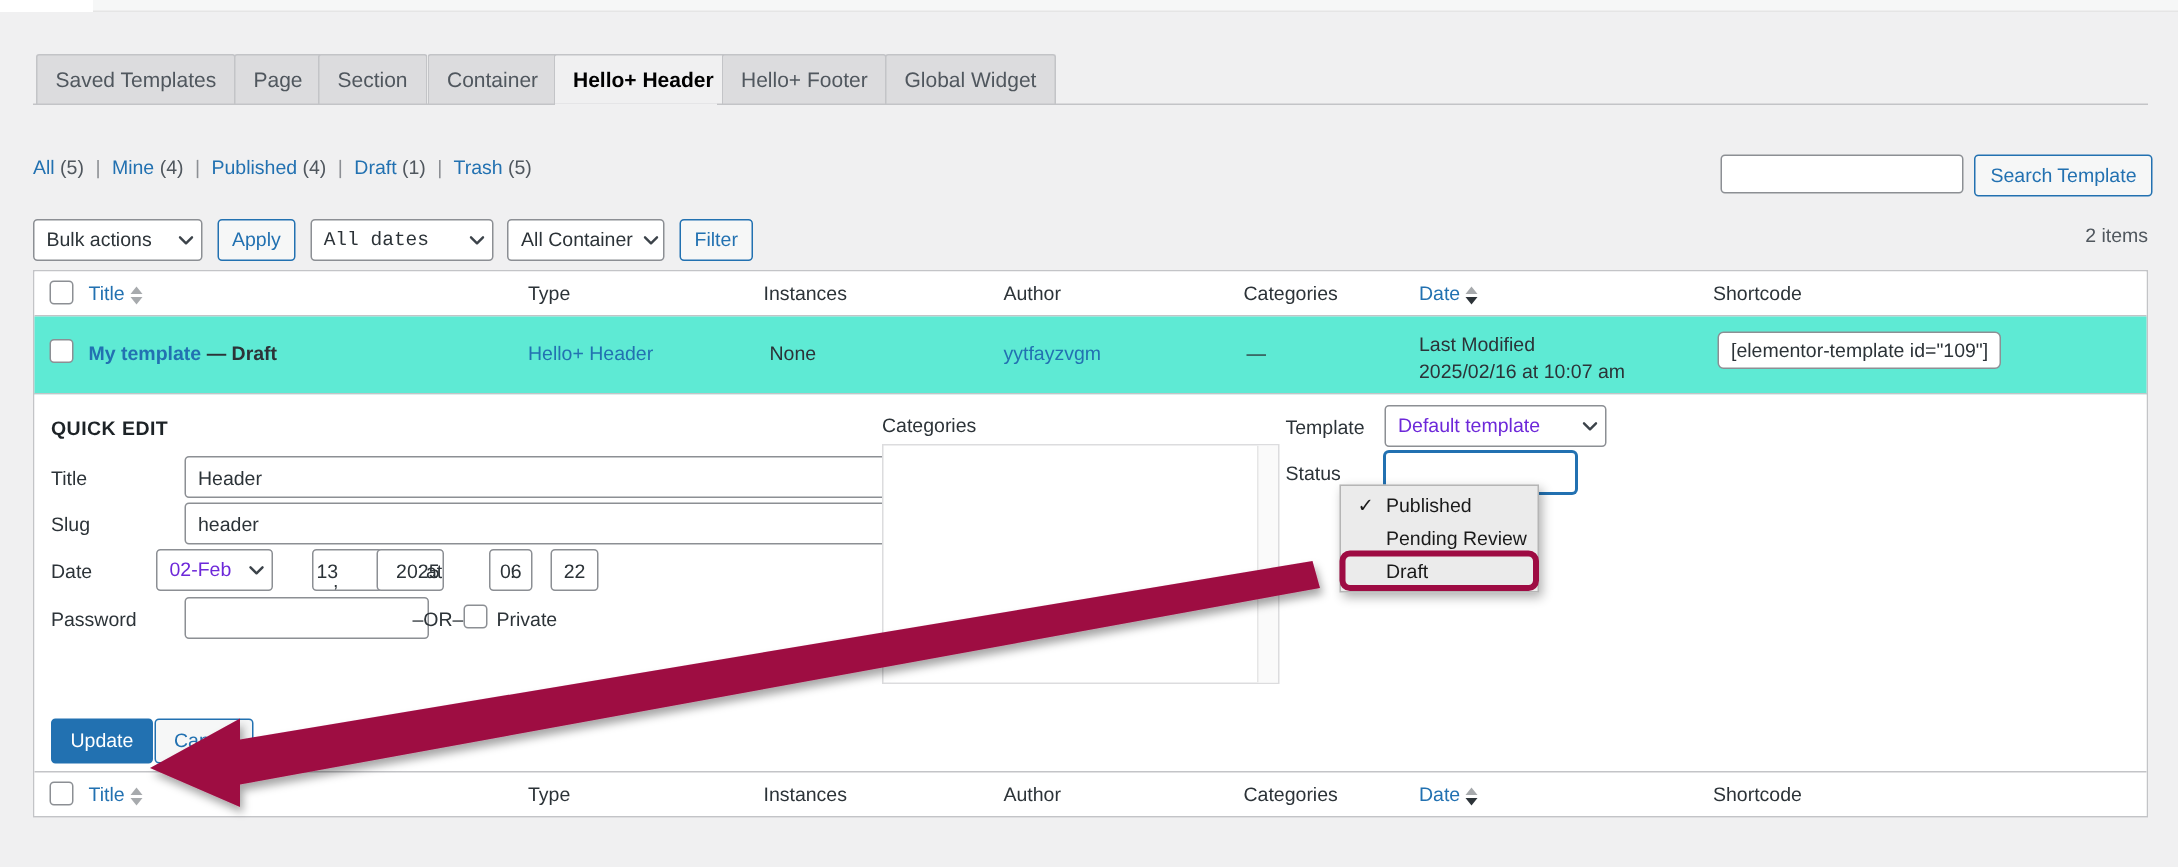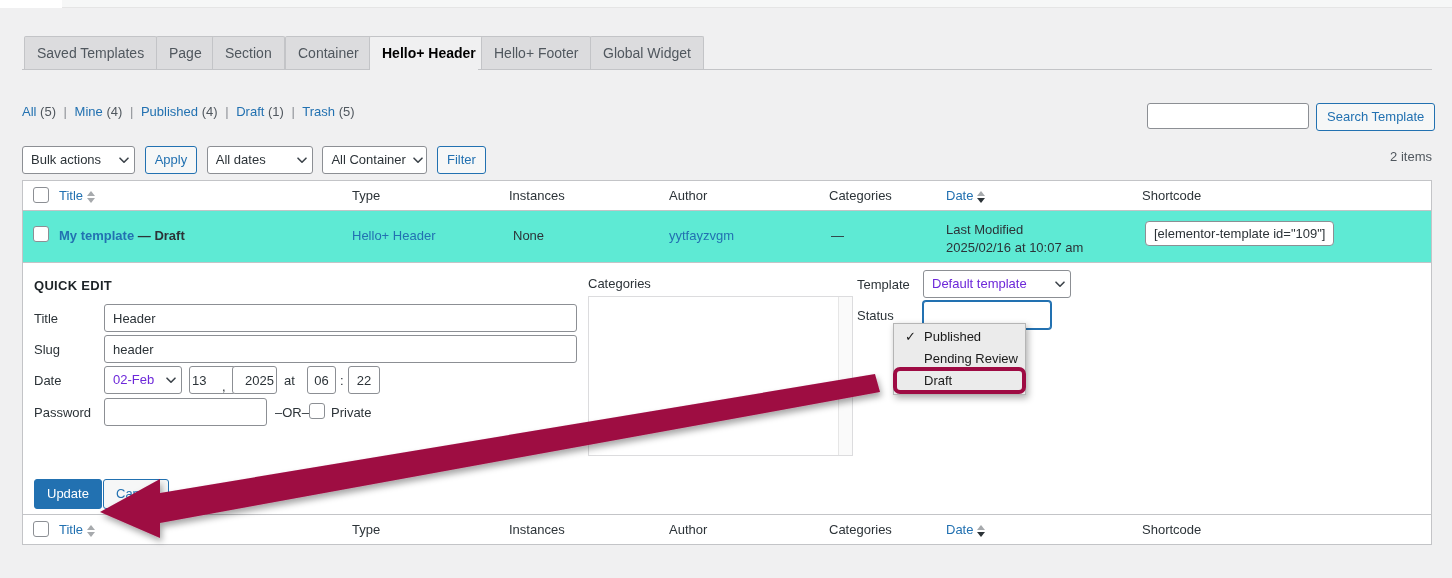--- a/index.html
+++ b/index.html
@@ -161,20 +161,21 @@
   }
   .qe-label {
     position: absolute; font-size: 13px; color: #2c3338;
   }
   .qe-input {
     position: absolute; background: #fff; border: 1px solid #8c8f94;
     border-radius: 3px; height: 28px; line-height: 26px;
     padding: 0 8px; font-size: 13px; color: #2c3338;
     font-family: "Liberation Sans", sans-serif;
     outline: none;
+    margin-left: 19px;
   }
   .cat-box {
     position: absolute; left: 565px; top: 33px; width: 265px; height: 160px;
     background: #fff; border: 1px solid #dcdcde;
   }
   .cat-scroll {
     position: absolute; right: 0; top: 0; width: 14px; height: 100%;
     background: #fafafa; border-left: 1px solid #e6e6e6;
   }
   .qe-select {
@@ -273,21 +274,21 @@
 <div class="tablenav">
   <div class="select-wrap" style="width:113px;">
     <span class="sel-label">Bulk actions</span>
     <span class="caret">
       <svg width="12" height="12" viewBox="0 0 12 12">
           <path d="M2 4.2 L6 8.2 L10 4.2" stroke="#3c434a" stroke-width="1.6" fill="none" stroke-linecap="round" stroke-linejoin="round"></path>
         </svg>
     </span>
   </div>
   <button class="sm-btn">Apply</button>
-  <div class="select-wrap" style="width:106px;">
+  <div class="select-wrap" style="width:122px;font-family:Liberation Mono, monospace;">
     <span class="sel-label">All dates</span>
     <span class="caret">
       <svg width="12" height="12" viewBox="0 0 12 12">
           <path d="M2 4.2 L6 8.2 L10 4.2" stroke="#3c434a" stroke-width="1.6" fill="none" stroke-linecap="round" stroke-linejoin="round"></path>
         </svg>
     </span>
   </div>
   <div class="select-wrap" style="width:105px;">
     <span class="sel-label" style="padding-right:20px;">All Container</span>
     <span class="caret" style="right:5px;">

